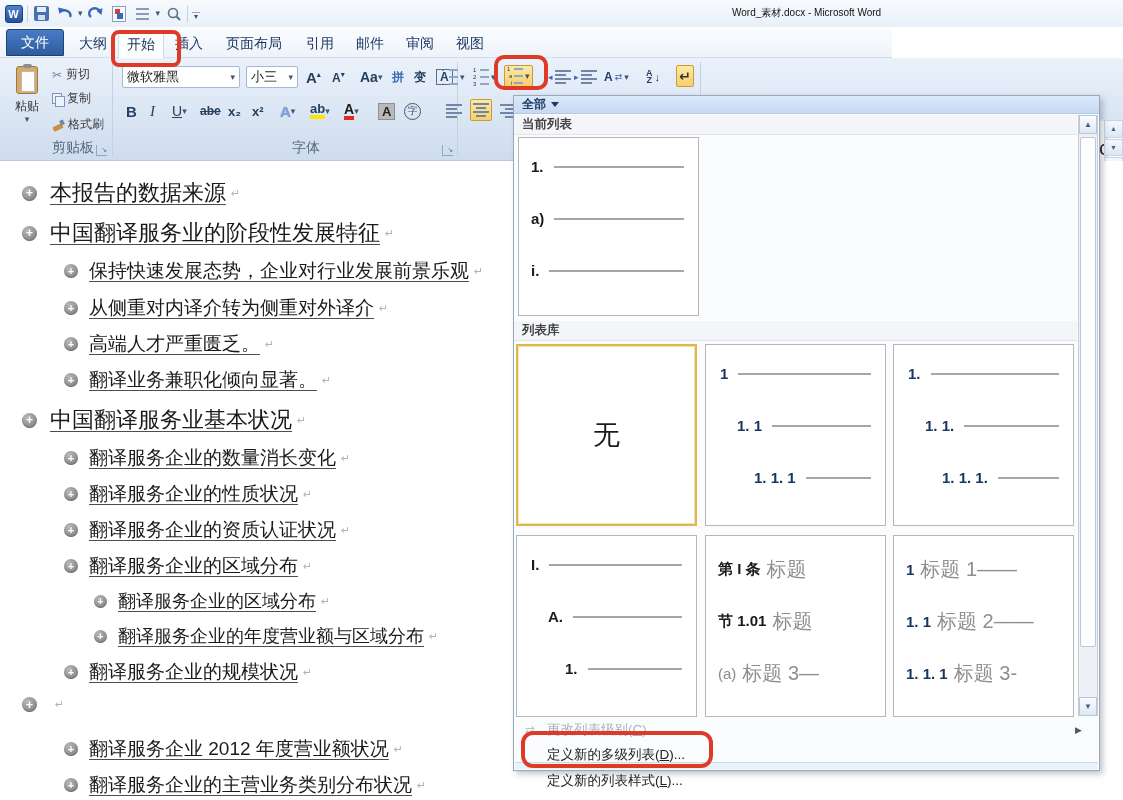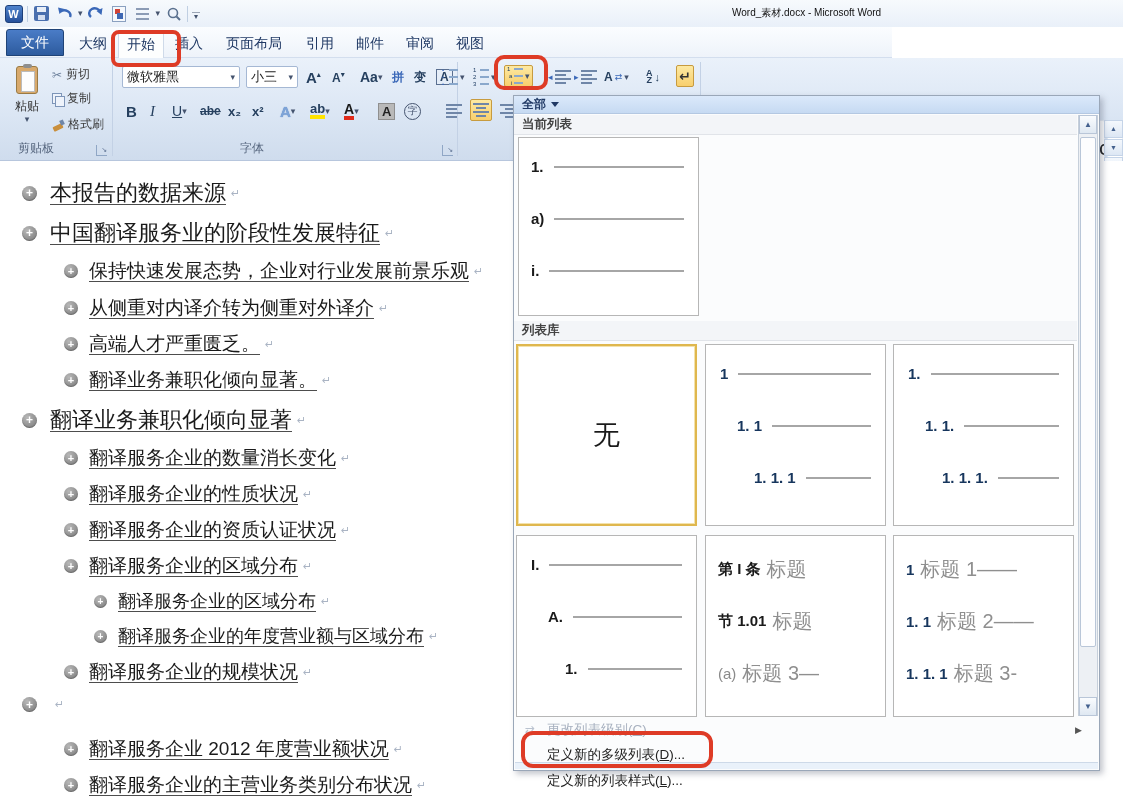--- a/index.html
+++ b/index.html
@@ -34,21 +34,21 @@
   .tab { position:absolute; top:3px; height:28px; display:flex; align-items:center;
     justify-content:center; font-size:14px; color:#1f3864; }
   .tab.file { background:linear-gradient(#4a7cc7,#2d5b9e); color:#fff;
     border:1px solid #1f4377; border-radius:3px 3px 0 0; top:2px; height:27px; }
   .tab.active { background:#fdfefe; border:1px solid #cfdae9; border-bottom:none; border-radius:2px 2px 0 0; }
 
   
   #ribbon { position:absolute; left:0; top:58px; width:1123px; height:103px;
     background:linear-gradient(#eaf1fa,#dbe6f4 55%,#cfdced); border-bottom:1px solid #b7c6dd; }
   .gsep { position:absolute; top:4px; width:1px; height:94px; background:#c3d1e5; }
-  .glabel { position:absolute; bottom:3px; font-size:12px; color:#57677f; text-align:left;font-family:Liberation Mono, monospace; }
+  .glabel { position:absolute; bottom:3px; font-size:14px; color:#57677f; text-align:right;font-family:Liberation Mono, monospace; }
   .launcher { position:absolute; bottom:4px; width:11px; height:11px; border:1px solid #8fa6c5;
     border-top:none; border-right:none; font-size:7px; color:#5a6f90; text-align:right; line-height:9px; }
 
   
   #paste-btn { position:absolute; left:6px; top:4px; width:42px; height:88px; display:flex;
     flex-direction:column; align-items:center; font-size:12px; color:#333; }
   .clipboard-ic { width:22px; height:28px; background:#d8a96c; border:1px solid #9a7a44;
     border-radius:3px; position:relative; margin-top:4px; }
   .clipboard-ic:before{ content:""; position:absolute; left:4px; top:4px; width:12px; height:19px; background:#fdfdfd; border:1px solid #bbb; }
   .clipboard-ic:after { content:""; position:absolute; left:6px; top:-3px; width:9px; height:4px; background:#8e8e8e; border-radius:2px; }
@@ -467,21 +467,21 @@
       <span class="otext">高端人才严重匮乏。</span>
       <span class="pmark">↵</span>
     </div>
     <div class="oitem l2" style="left: 64px; top: 206px;">
       <span class="oplus">+</span>
       <span class="otext">翻译业务兼职化倾向显著。</span>
       <span class="pmark">↵</span>
     </div>
     <div class="oitem l1" style="left: 22px; top: 244px;">
       <span class="oplus">+</span>
-      <span class="otext">翻译业务兼职化倾向显著</span>
+      <span class="otext">中国翻译服务业基本状况</span>
       <span class="pmark">↵</span>
     </div>
     <div class="oitem l2" style="left: 64px; top: 284px;">
       <span class="oplus">+</span>
       <span class="otext">翻译服务企业的数量消长变化</span>
       <span class="pmark">↵</span>
     </div>
     <div class="oitem l2" style="left: 64px; top: 320px;">
       <span class="oplus">+</span>
       <span class="otext">翻译服务企业的性质状况</span>

